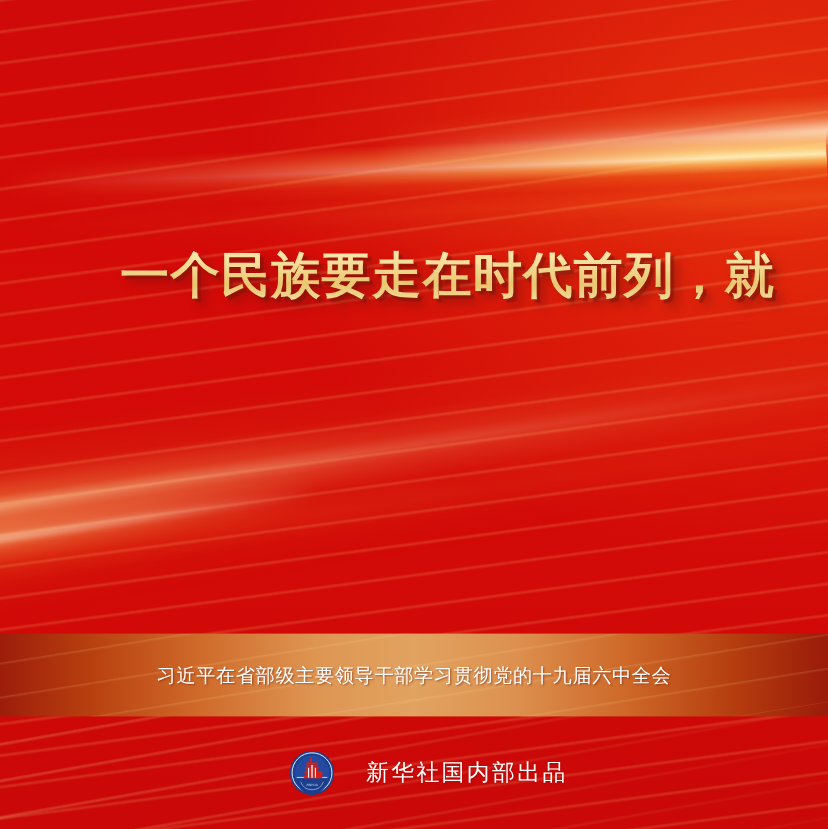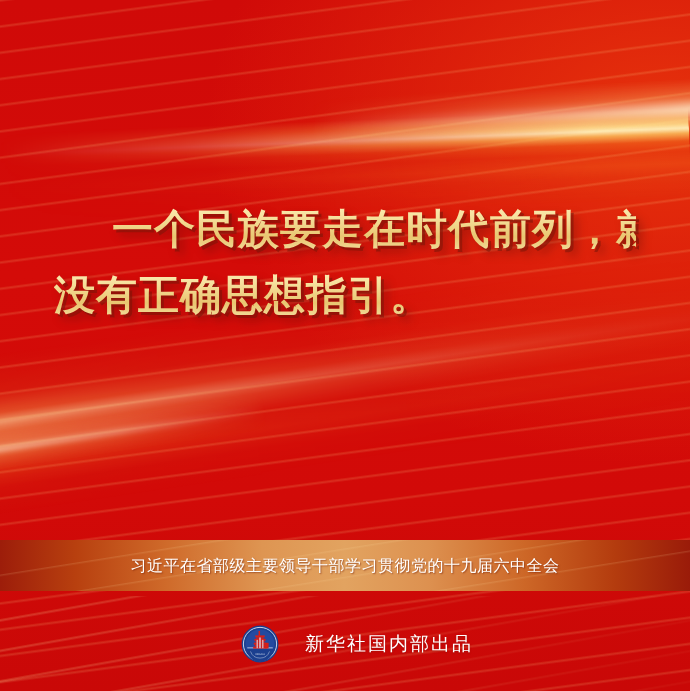--- a/index.html
+++ b/index.html
@@ -162,21 +162,21 @@
     -webkit-mask-image: linear-gradient(90deg, rgba(0,0,0,1) 0%, rgba(0,0,0,0.7) 30%, rgba(0,0,0,0.25) 62%, rgba(0,0,0,0.05) 88%);
             mask-image: linear-gradient(90deg, rgba(0,0,0,1) 0%, rgba(0,0,0,0.7) 30%, rgba(0,0,0,0.25) 62%, rgba(0,0,0,0.05) 88%);
   }
 
   
   .quote {
     position: absolute;
     left: 0;
     top: 196px;
     width: 690px;
-    padding: 0 54px;
+    padding: 0 42px;
     box-sizing: border-box;
     z-index: 5;
   }
   .quote-line {
     font-family: "DejaVu Serif", "Liberation Serif", serif;
     font-weight: bold;
     font-size: 41px;
     line-height: 66px;
     letter-spacing: 1px;
     white-space: pre;
@@ -187,23 +187,23 @@
     -webkit-text-fill-color: transparent;
     filter: drop-shadow(3px 3px 0px rgba(122, 22, 10, 0.55))
             drop-shadow(5px 5px 4px rgba(105, 16, 8, 0.40));
   }
   .quote-line.indent { text-indent: 58px; }
 
   
   .caption-band {
     position: absolute;
     left: 0;
-    top: 540px;
+    top: 528px;
     width: 690px;
-    height: 51px;
+    height: 69px;
     z-index: 6;
     background:
       linear-gradient(90deg,
         #9d1d0a 0%,
         #b8400f 11%,
         #cf6a2a 24%,
         #de9552 38%,
         #e2a360 50%,
         #dd9150 62%,
         #cd6727 76%,
@@ -277,21 +277,20 @@
 
   <div class="bg-base"></div>
   <div class="rays-streaks"></div>
   <div class="rays-top"></div>
   <div class="rays-top-hot"></div>
   <div class="rays-bottom"></div>
   <div class="rays-bottom-hot"></div>
 
   <div class="quote">
     <div class="quote-line indent">一个民族要走在时代前列，就</div>
-    <div class="quote-line">没有正确思想指引。</div>
   </div>
 
   <div class="caption-band">
     <div class="caption-line">习近平在省部级主要领导干部学习贯彻党的十九届六中全会</div>
   </div>
 
   <div class="rays-footer"></div>
 
   <div class="footer">
     <div class="logo">

